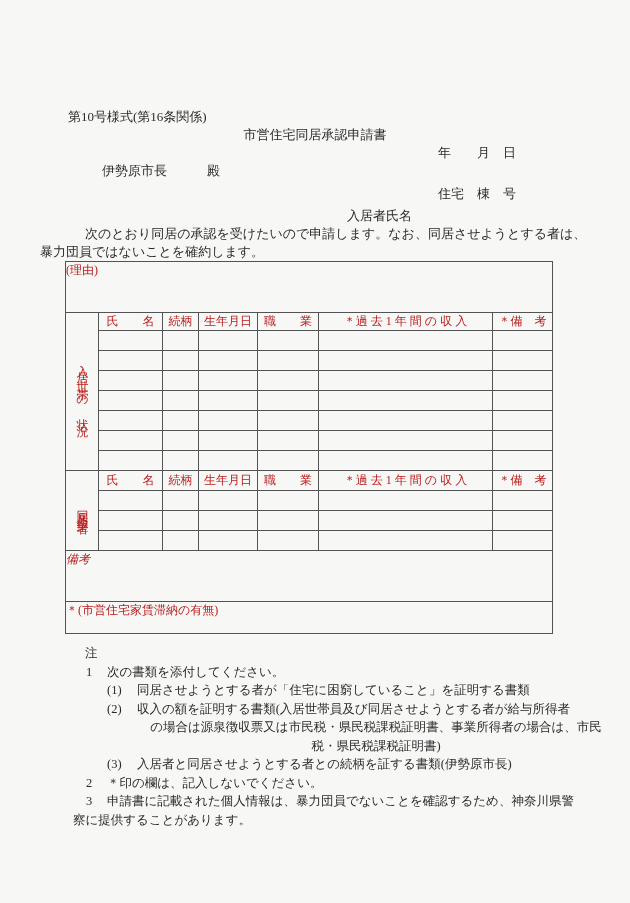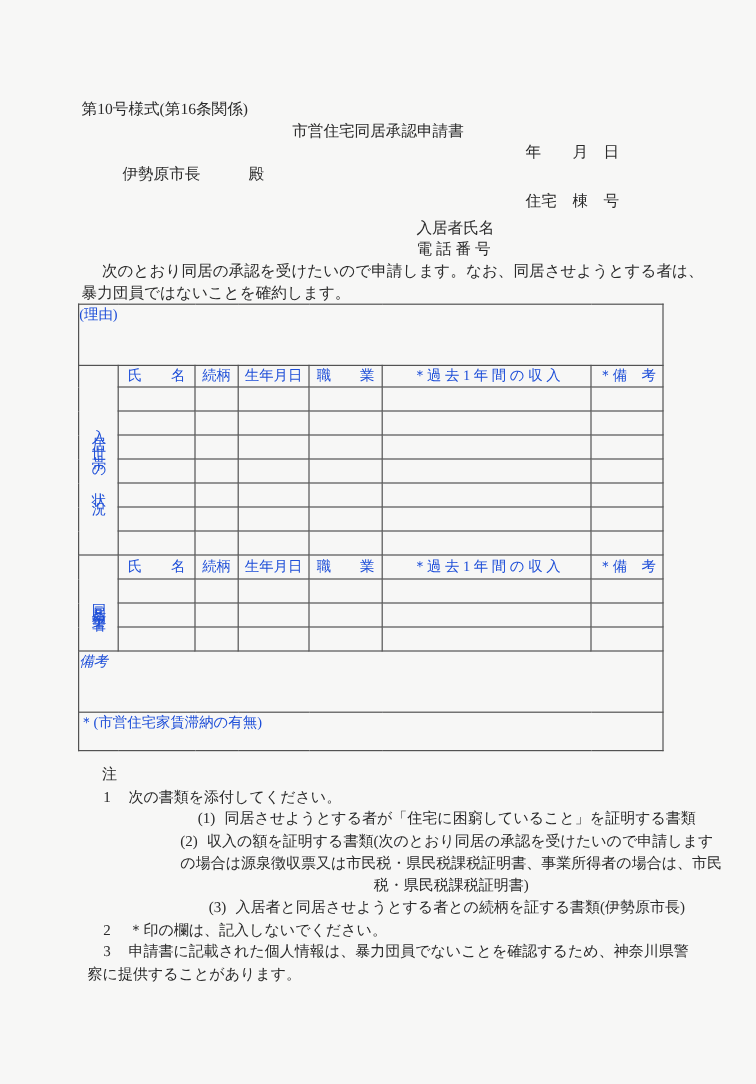--- a/index.html
+++ b/index.html
@@ -6,42 +6,42 @@
   .sheet {
     position: relative;
     width: 630px;
     height: 903px;
     margin: 0 auto;
     background: #f7f7f6;
     color: #2a2a2a;
     font-family: "Liberation Serif", "DejaVu Serif", serif;
     font-size: 13px;
     box-sizing: border-box;
-    padding-top: 82px;
+    padding-top: 108px;
     overflow: hidden;
   }
   .hline { line-height: 18px; height: 18px; white-space: pre; }
   .form-no   { margin-left: 68px; }
   .title     { text-align: center; }
   .date-line { margin-left: 438px; }
   .mayor     { margin-left: 102px; white-space: normal; }
   .mayor .honorific { margin-left: 40px; }
   .housing   { margin-left: 438px; margin-top: 5px; }
   .resident  { margin-left: 347px; margin-top: 4px; }
   .phone     { margin-left: 347px; }
   .decl1     { margin-left: 85px; }
-  .decl2     { margin-left: 68px; }
+  .decl2     { margin-left: 40px; }
 
   table.form-table {
     border-collapse: collapse;
     table-layout: fixed;
     width: 487px;
     margin: 0 0 0 65px;
     font-size: 12px;
-    color: #1d4ed8;
+    color: #b91c1c;
   }
   .form-table td, .form-table th {
     border: 1px solid #535353;
     padding: 0;
     overflow: hidden;
   }
   .form-table th {
     font-weight: normal;
     text-align: center;
     white-space: pre;
@@ -58,40 +58,39 @@
     text-orientation: upright;
     letter-spacing: 8px;
     display: inline-block;
   }
   .vtext.s2 { letter-spacing: 3px; }
 
   .notes { margin-top: 10px; font-size: 12.5px; }
   .nline { line-height: 18.5px; white-space: pre; }
   .nl-head { margin-left: 85px; }
   .nl-num  { margin-left: 86px; }
-  .nl-par  { margin-left: 107px; text-align: center; }
+  .nl-par  { margin-left: 107px; }
   .nl-c2   { margin-left: 122px; text-align: center; }
   .nl-c3   { margin-left: 73px; }
   .num-a { display: inline-block; width: 21px; }
   .num-b { display: inline-block; width: 30px; }
 </style>
 </head>
 <body>
 
 <div class="sheet">
 
   <div class="hline form-no">第10号様式(第16条関係)</div>
   <div class="hline title">市営住宅同居承認申請書</div>
   <div class="hline date-line">年　　月　日</div>
   <div class="hline mayor">
     <span>伊勢原市長</span><span class="honorific">殿</span>
   </div>
   <div class="hline housing">住宅　棟　号</div>
   <div class="hline resident">入居者氏名</div>
-  <div class="hline phone">電 話 番 号</div>
   <div class="hline decl1">次のとおり同居の承認を受けたいので申請します。なお、同居させようとする者は、</div>
   <div class="hline decl2">暴力団員ではないことを確約します。</div>
 
   <table class="form-table">
     <colgroup>
       <col style="width:33px">
         <col style="width:64px">
         <col style="width:36px">
       <col style="width:59px">
         <col style="width:61px">
@@ -232,21 +231,21 @@
           <span>＊(市営住宅家賃滞納の有無)</span>
         </td>
       </tr>
     </tbody>
   </table>
 
   <div class="notes">
     <div class="nline nl-head">注</div>
     <div class="nline nl-num"><span class="num-a">1</span><span>次の書類を添付してください。</span></div>
     <div class="nline nl-par"><span class="num-b">(1)</span><span>同居させようとする者が「住宅に困窮していること」を証明する書類</span></div>
-    <div class="nline nl-par"><span class="num-b">(2)</span><span>収入の額を証明する書類(次のとおり同居の承認を受けたいので申請します</span></div>
+    <div class="nline nl-par"><span class="num-b">(2)</span><span>収入の額を証明する書類(入居世帯員及び同居させようとする者が給与所得者</span></div>
     <div class="nline nl-c2">の場合は源泉徴収票又は市民税・県民税課税証明書、事業所得者の場合は、市民</div>
     <div class="nline nl-c2">税・県民税課税証明書)</div>
     <div class="nline nl-par"><span class="num-b">(3)</span><span>入居者と同居させようとする者との続柄を証する書類(伊勢原市長)</span></div>
     <div class="nline nl-num"><span class="num-a">2</span><span>＊印の欄は、記入しないでください。</span></div>
     <div class="nline nl-num"><span class="num-a">3</span><span>申請書に記載された個人情報は、暴力団員でないことを確認するため、神奈川県警</span></div>
     <div class="nline nl-c3">察に提供することがあります。</div>
   </div>
 
 </div>
 

